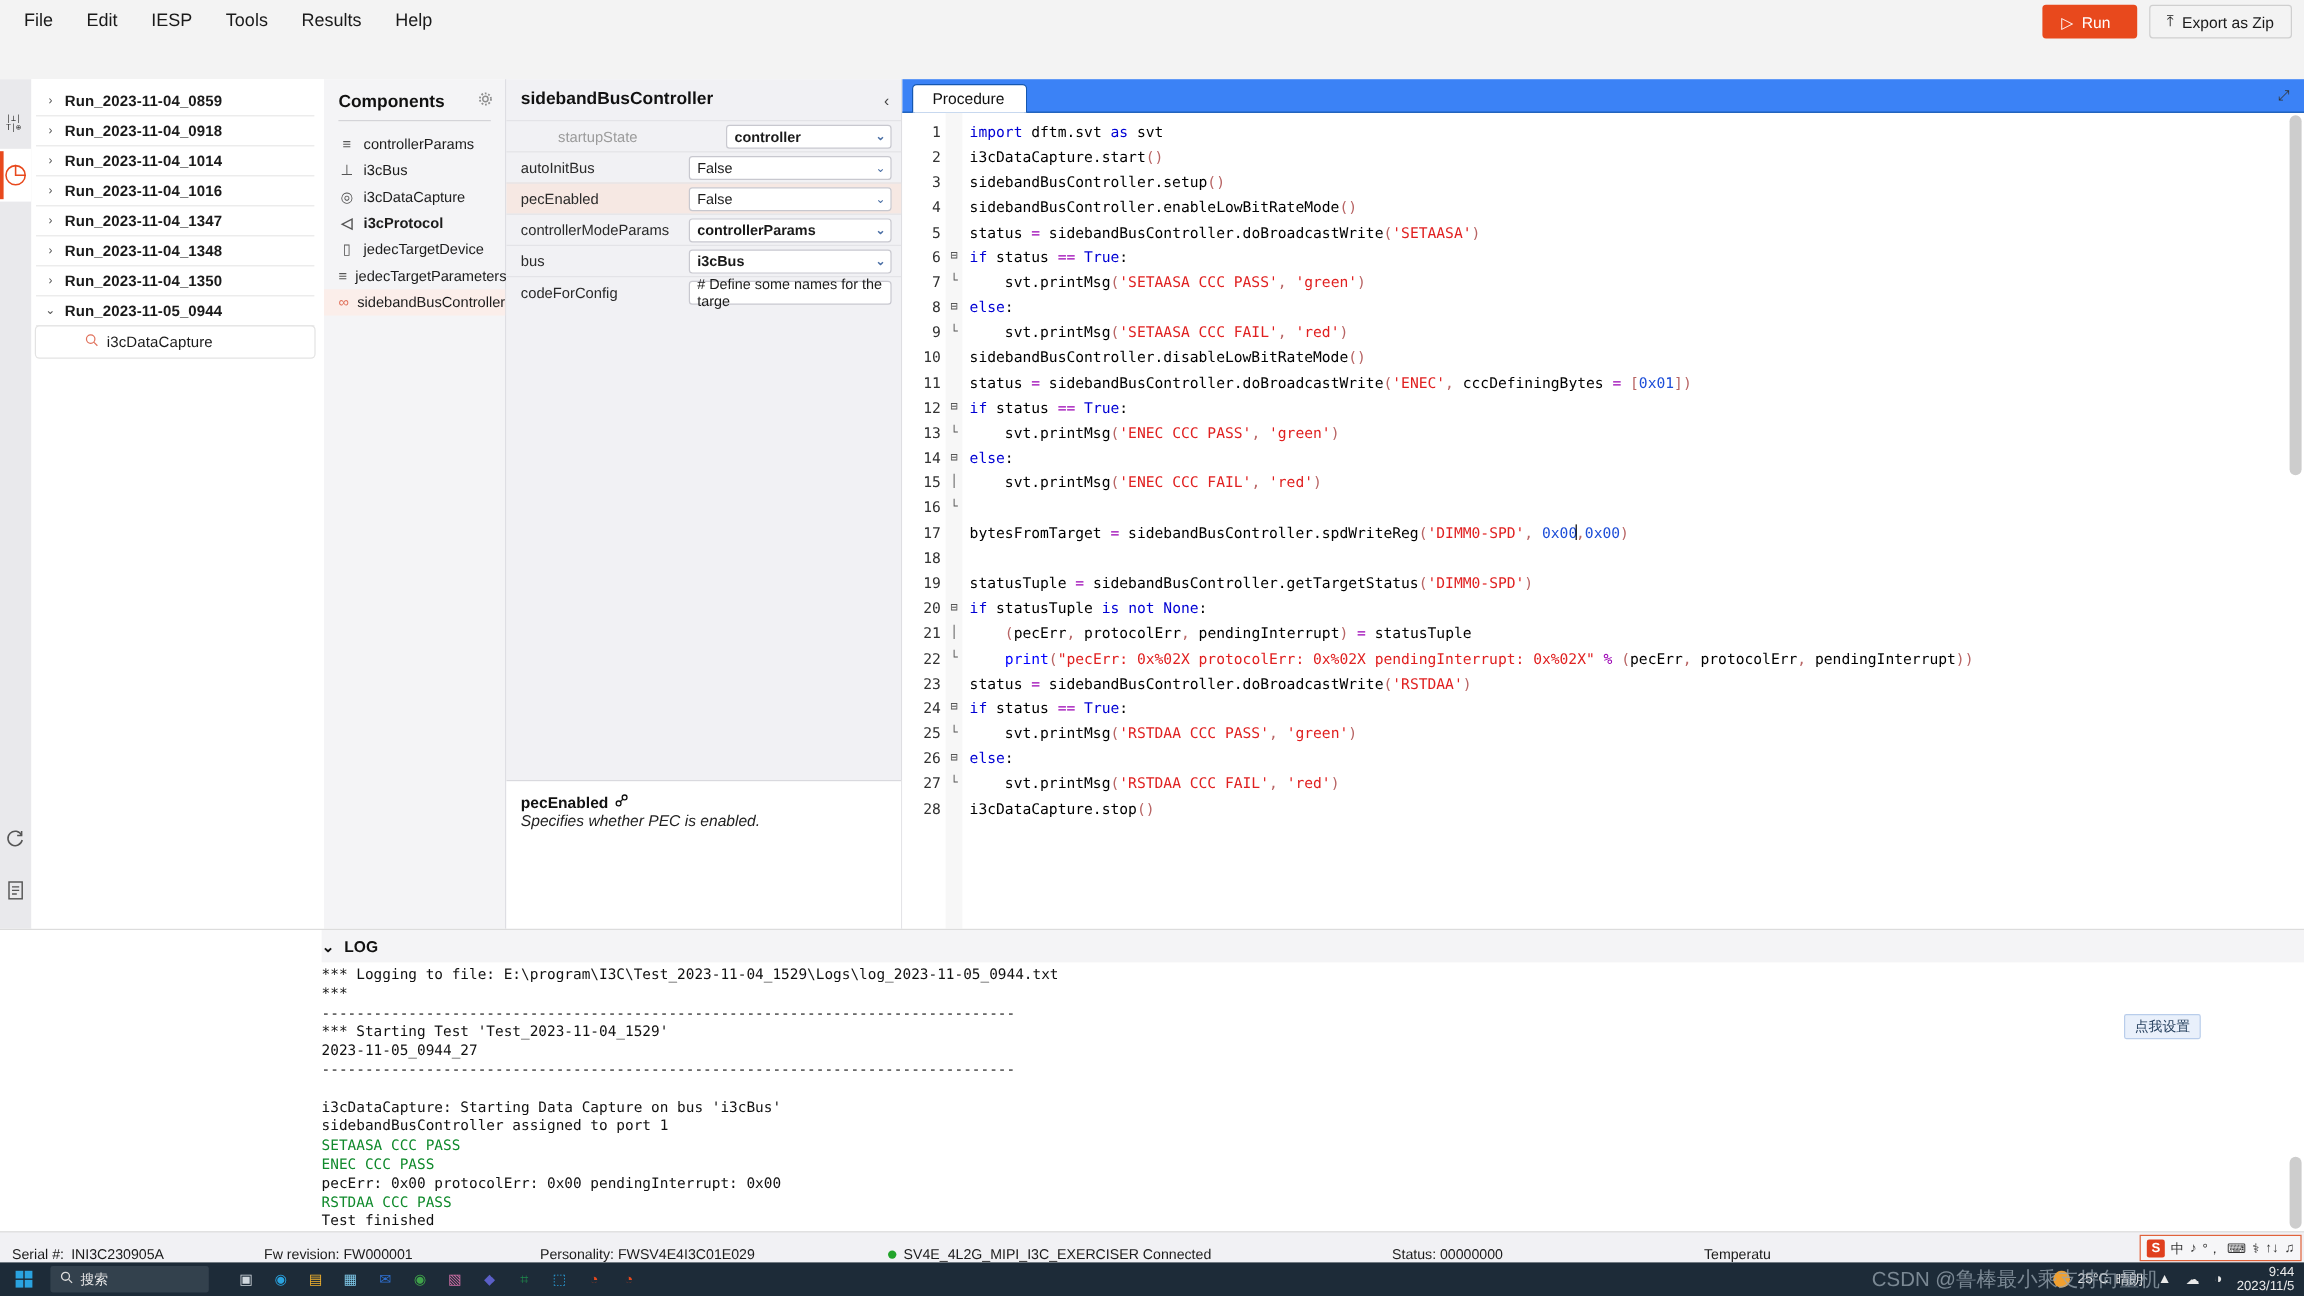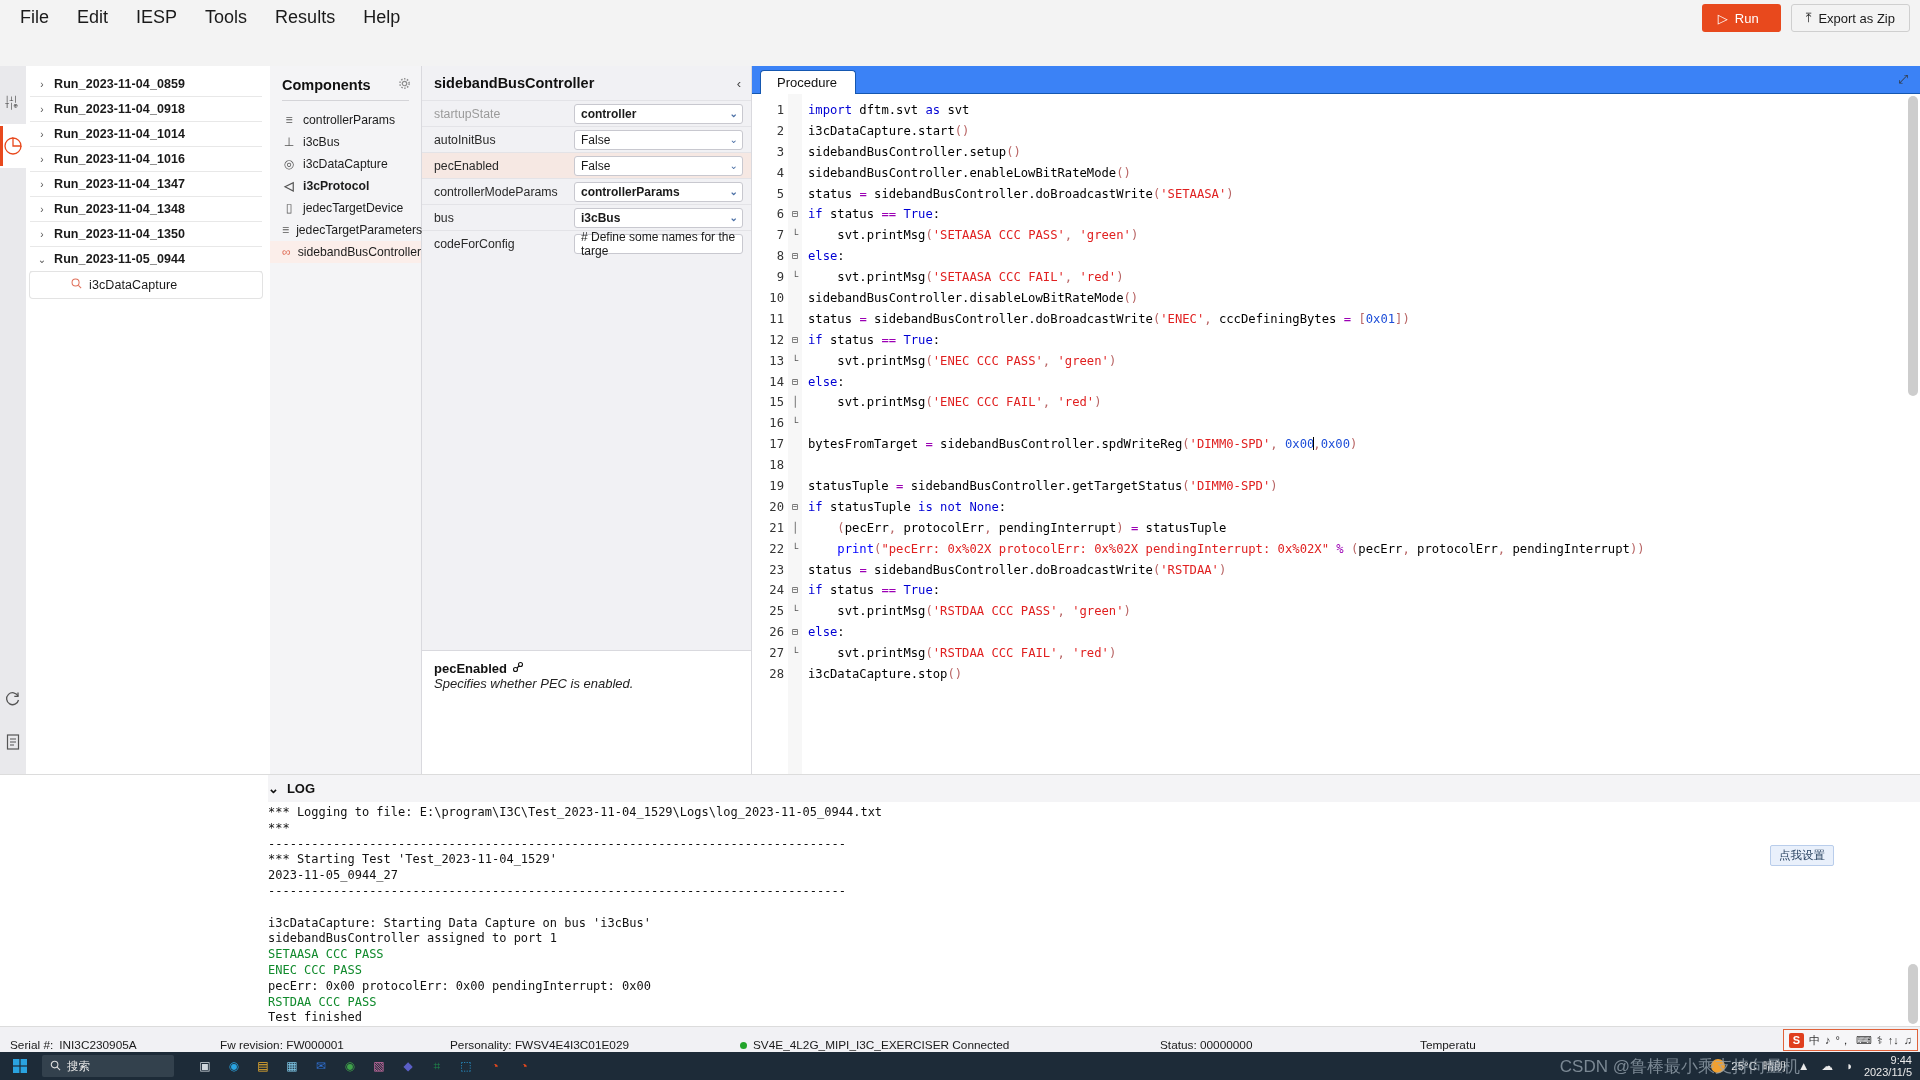--- a/index.html
+++ b/index.html
@@ -28,21 +28,21 @@
     width: 46px; height: 32px; display: flex; align-items: center; justify-content: center;
     font-size: 12px; color: #333;
   }
 
   
   .menubar {
     height: 34px; background: #f3f3f3; display: flex; align-items: center;
     padding-left: 6px; position: relative;
   }
   .menu-item {
-    padding: 5px 14px; font-size: 18px; color: #1a1a1a; border-radius: 3px;
+    padding: 5px 14px; font-size: 15px; color: #1a1a1a; border-radius: 3px;
   }
   .menu-right { position: absolute; right: 10px; top: 4px; display: flex; gap: 10px; }
   .btn-run {
     background: #e8491d; color: #fff; font-size: 13px;
     padding: 5px 22px 5px 16px; border-radius: 3px;
     display: flex; align-items: center; gap: 7px;
   }
   .btn-export {
     background: #f3f3f3; color: #1a1a1a; font-size: 13px;
     padding: 5px 14px; border-radius: 3px; border: 1px solid #cfcfcf;
@@ -121,21 +121,21 @@
     padding: 9px 10px 9px 12px;
   }
   .props-title { font-size: 14.5px; font-weight: bold; color: #111; }
   .collapse-chev { color: #444; font-size: 13px; }
   .prop-row {
     display: flex; align-items: center; height: 26px;
     border-top: 1px solid #e3e3e7; padding: 0 8px 0 12px;
   }
   .prop-row.highlight { background: #f6e8e3; }
   .prop-name { width: 140px; font-size: 12.3px; color: #2a2a2a; }
-  .prop-name.dim { color: #9b9b9b; }
+  .prop-name.dim { color: #9b9b9b; margin-left: 31px; }
   .prop-field {
     flex: 1; height: 20px; background: #fff; border: 1px solid #c8c8cf;
     border-radius: 3px; display: flex; align-items: center;
     padding: 0 4px 0 6px; font-size: 12px; color: #1a1a1a;
   }
   .prop-field.bold { font-weight: bold; }
   .prop-field .dd { margin-left: auto; color: #4a6fa5; font-size: 10px; }
   .props-spacer { flex: 1; }
   .desc-box {
     border-top: 1px solid #d9d9de; background: #fff;

